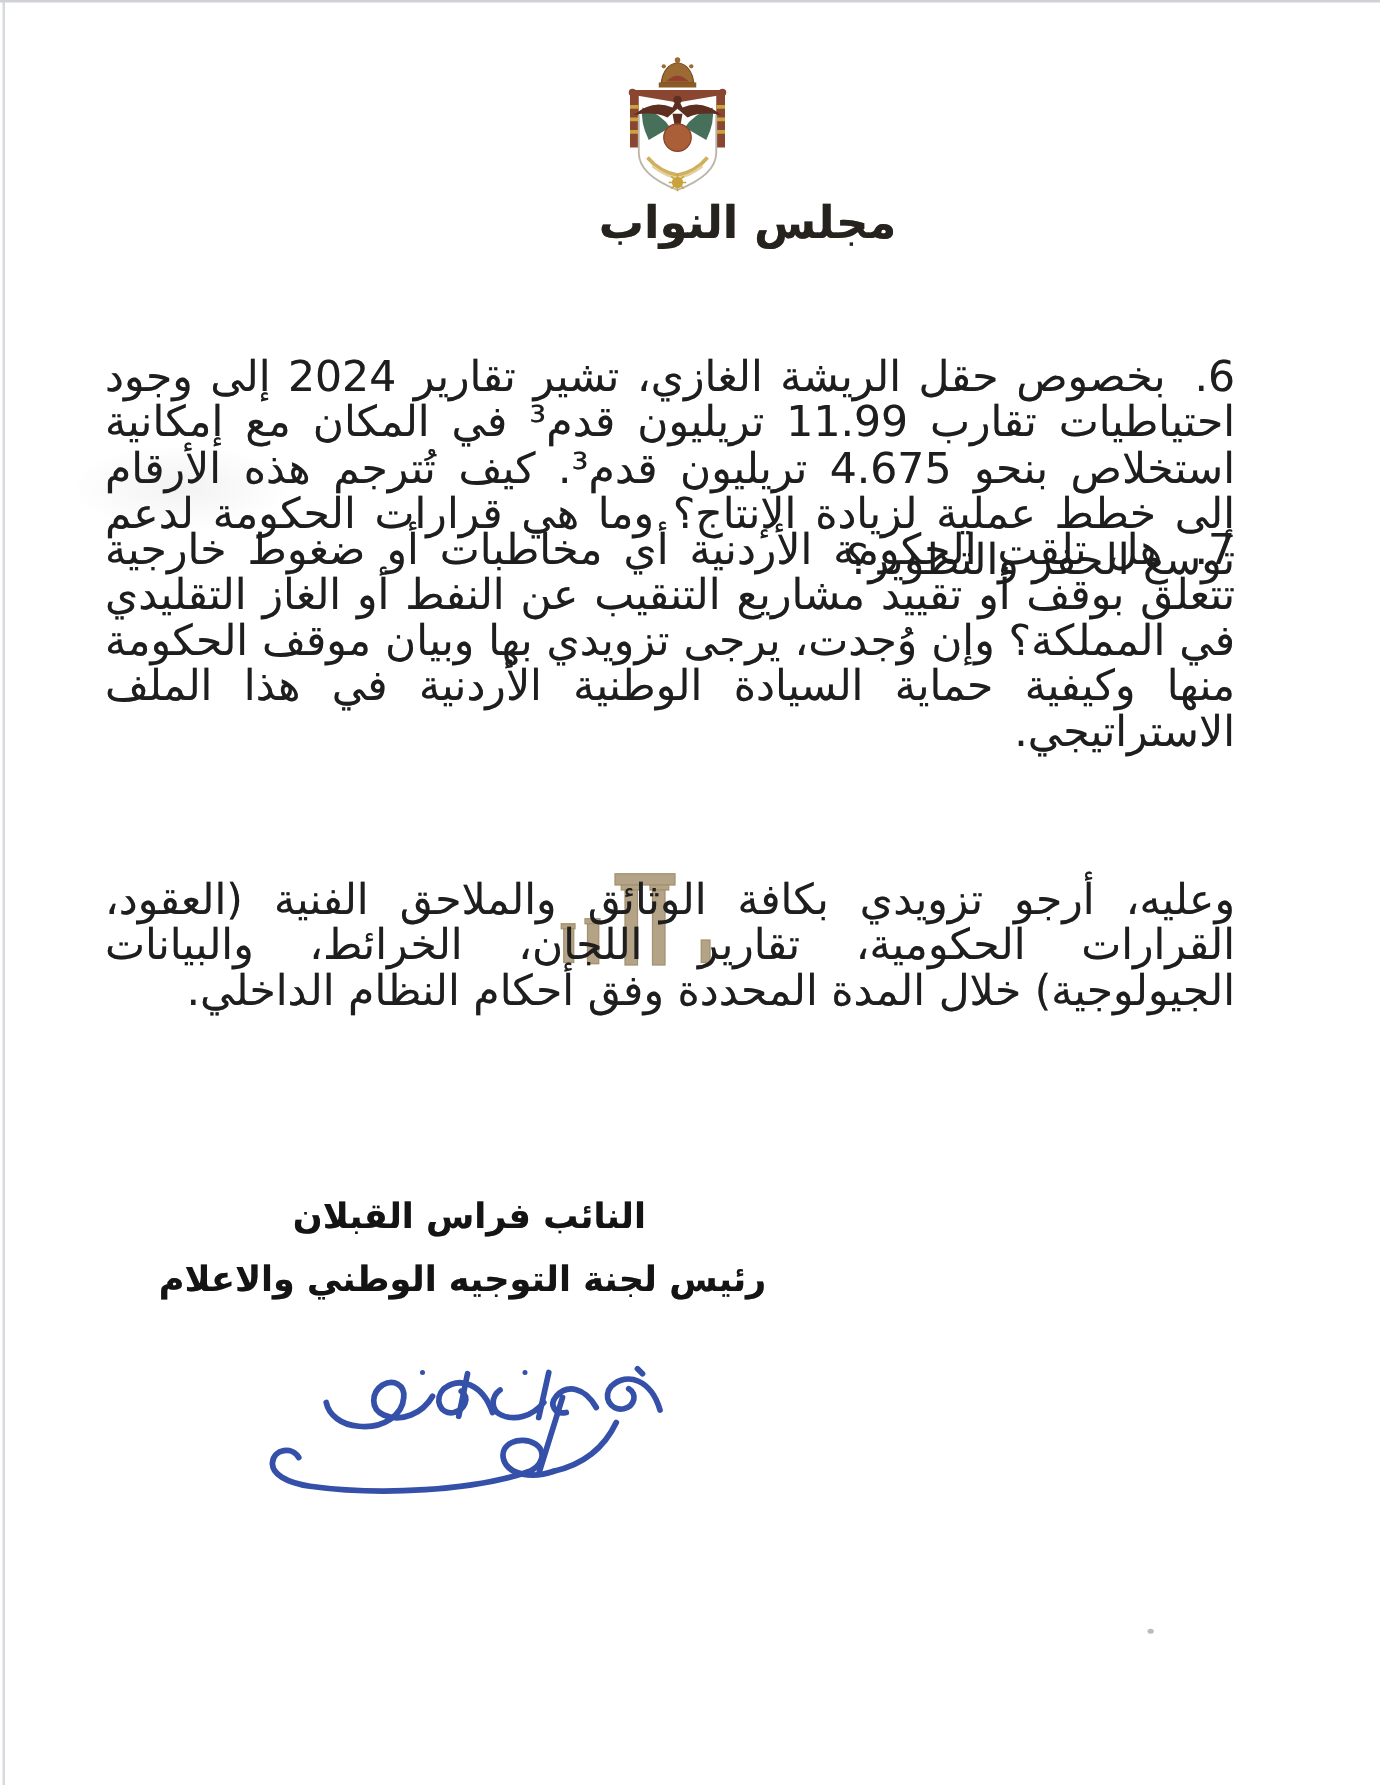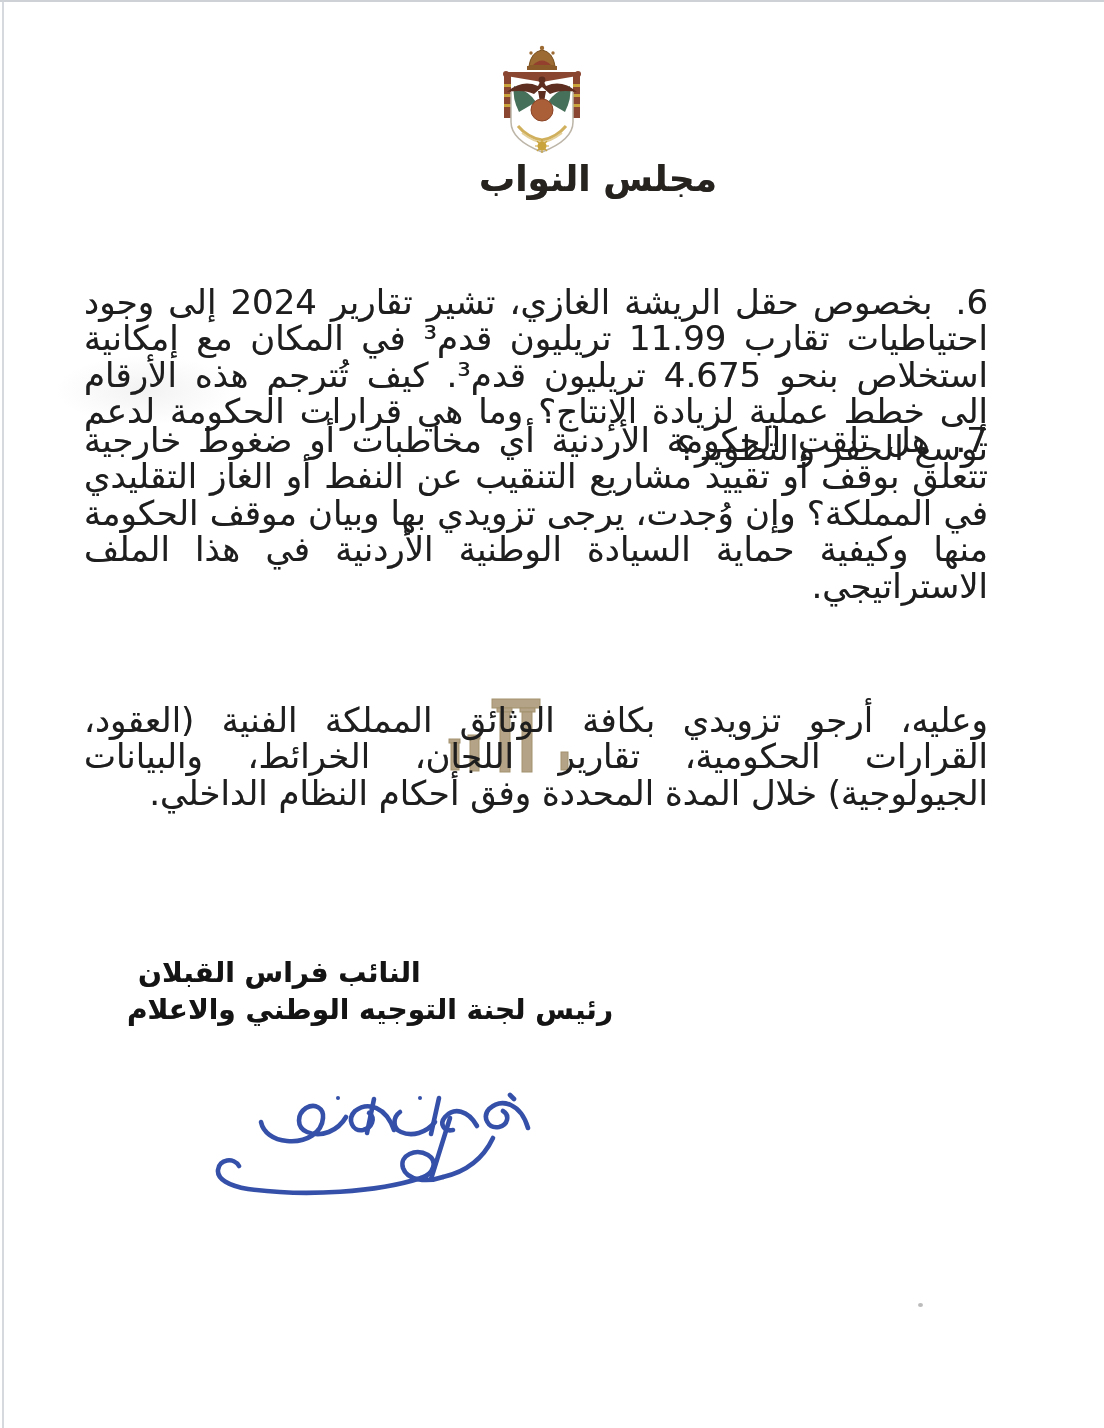--- a/index.html
+++ b/index.html
@@ -41,25 +41,25 @@
   .closing { top:668px; z-index:2; }
 
   .salutation {
     position:absolute; left:285px; top:856px; width:520px;
     direction:rtl; text-align:center; white-space:nowrap;
     font-size:29px; font-weight:bold; color:#141414;
     text-shadow:0 0 .4px rgba(20,20,20,.5);
   }
   .signer {
     position:absolute; left:138px; top:956px; width:475px;
-    direction:rtl; text-align:left;
+    direction:rtl; text-align:center;
     font-size:28px; font-weight:bold; color:#141414; white-space:nowrap;
     text-shadow:0 0 .4px rgba(20,20,20,.5);
   }
-  .signer .signer-title { margin-top:4px; }
+  .signer .signer-title { margin-top:18px; }
 
   .signature { position:absolute; left:188px; top:1086px; width:348px; height:130px; }
 
   
   .watermark { position:absolute; left:396px; top:682px; width:215px; height:140px; z-index:1; }
   .wm-ruins  { position:absolute; left:38px; top:0; width:165px; height:96px; }
   .wm-text {
     position:absolute; left:4px; top:66px; direction:rtl; white-space:nowrap;
     font-size:40px; font-weight:bold; color:#c2232b; line-height:1.1;
   }
@@ -137,21 +137,21 @@
 
   <p class="para p6">
     <span class="num">6.</span>
     <span>بخصوص حقل الريشة الغازي، تشير تقارير 2024 إلى وجود احتياطيات تقارب 11.99 تريليون قدم³ في المكان مع إمكانية استخلاص بنحو 4.675 تريليون قدم³. كيف تُترجم هذه الأرقام إلى خطط عملية لزيادة الإنتاج؟ وما هي قرارات الحكومة لدعم توسع الحفر والتطوير؟</span>
   </p>
   <p class="para p7">
     <span class="num">7.</span>
     <span>هل تلقت الحكومة الأردنية أي مخاطبات أو ضغوط خارجية تتعلق بوقف أو تقييد مشاريع التنقيب عن النفط أو الغاز التقليدي في المملكة؟ وإن وُجدت، يرجى تزويدي بها وبيان موقف الحكومة منها وكيفية حماية السيادة الوطنية الأردنية في هذا الملف الاستراتيجي.</span>
   </p>
 
-  <p class="para closing">وعليه، أرجو تزويدي بكافة الوثائق المملكة الفنية (العقود، القرارات الحكومية، تقارير اللجان، الخرائط، والبيانات الجيولوجية) خلال المدة المحددة وفق أحكام النظام الداخلي.</p>
+  <p class="para closing">وعليه، أرجو تزويدي بكافة الوثائق والملاحق الفنية (العقود، القرارات الحكومية، تقارير اللجان، الخرائط، والبيانات الجيولوجية) خلال المدة المحددة وفق أحكام النظام الداخلي.</p>
 
 
   <div class="signer">
     <div class="signer-name">النائب فراس القبلان</div>
     <div class="signer-title">رئيس لجنة التوجيه الوطني والاعلام</div>
   </div>
 
   <div class="signature">
     <svg viewBox="0 0 348 130" width="348" height="130" xmlns="http://www.w3.org/2000/svg">
       <g fill="none" stroke="#3550a8" stroke-width="4.6" stroke-linecap="round" stroke-linejoin="round">

